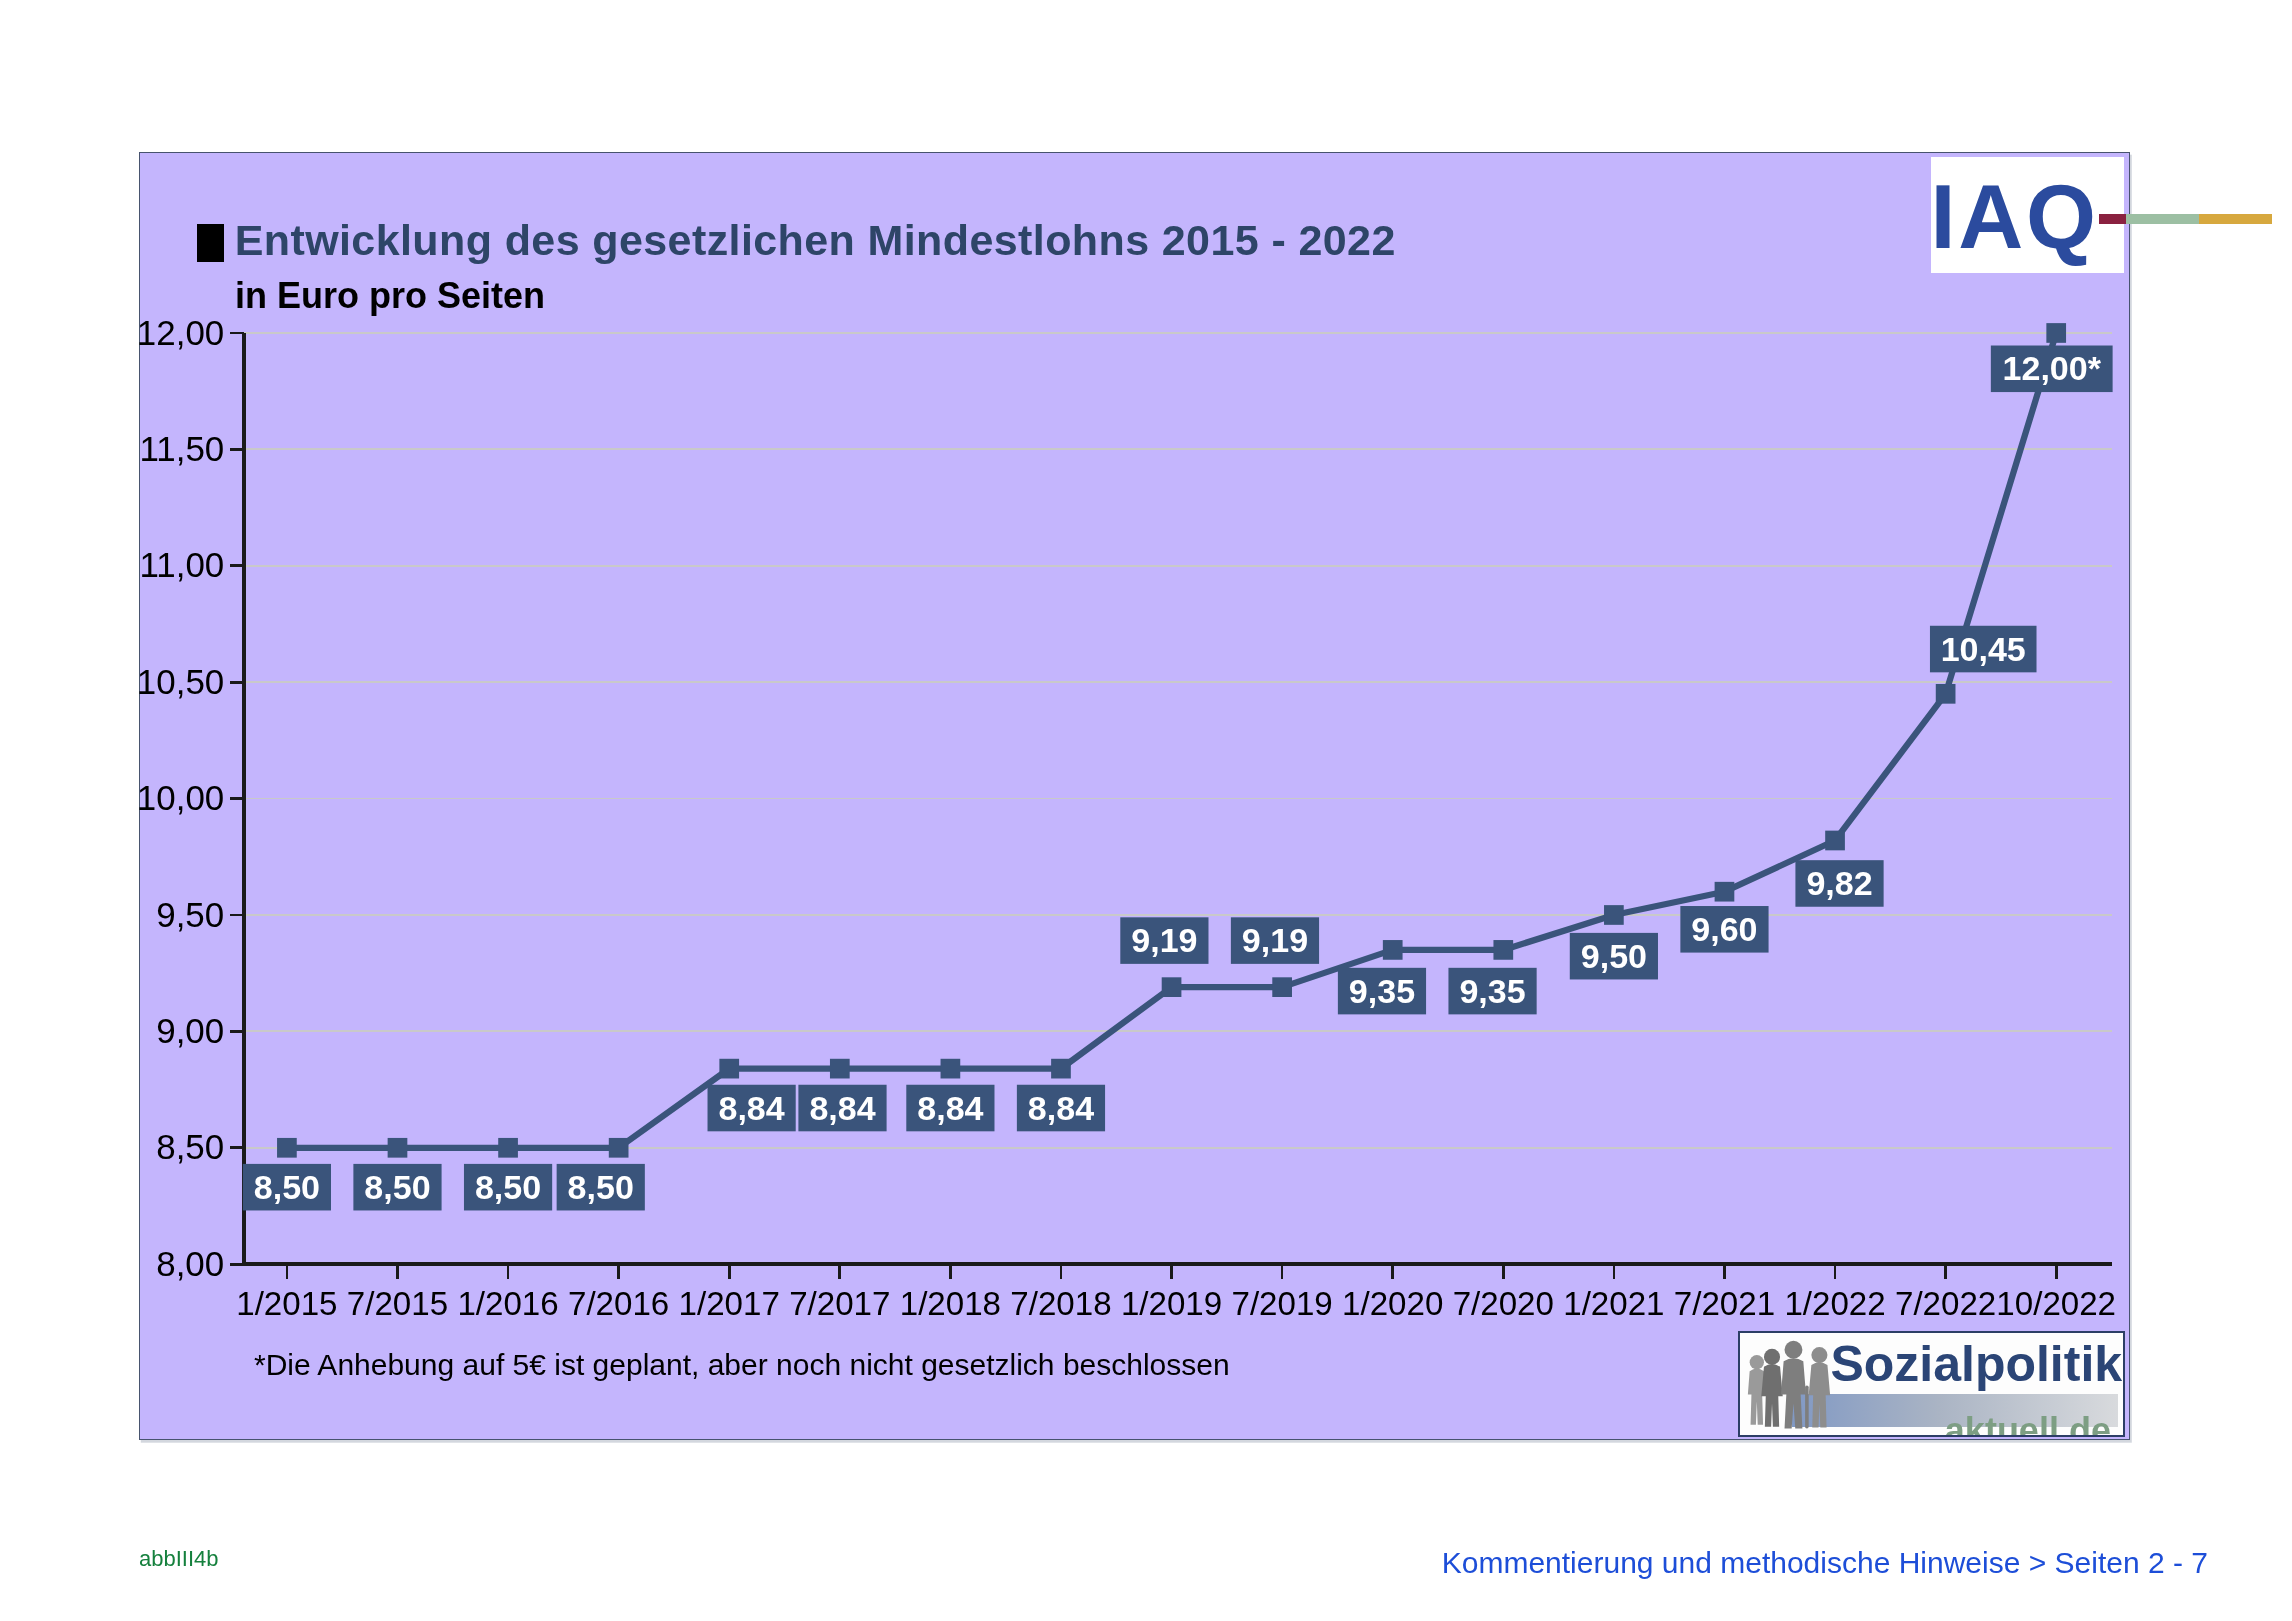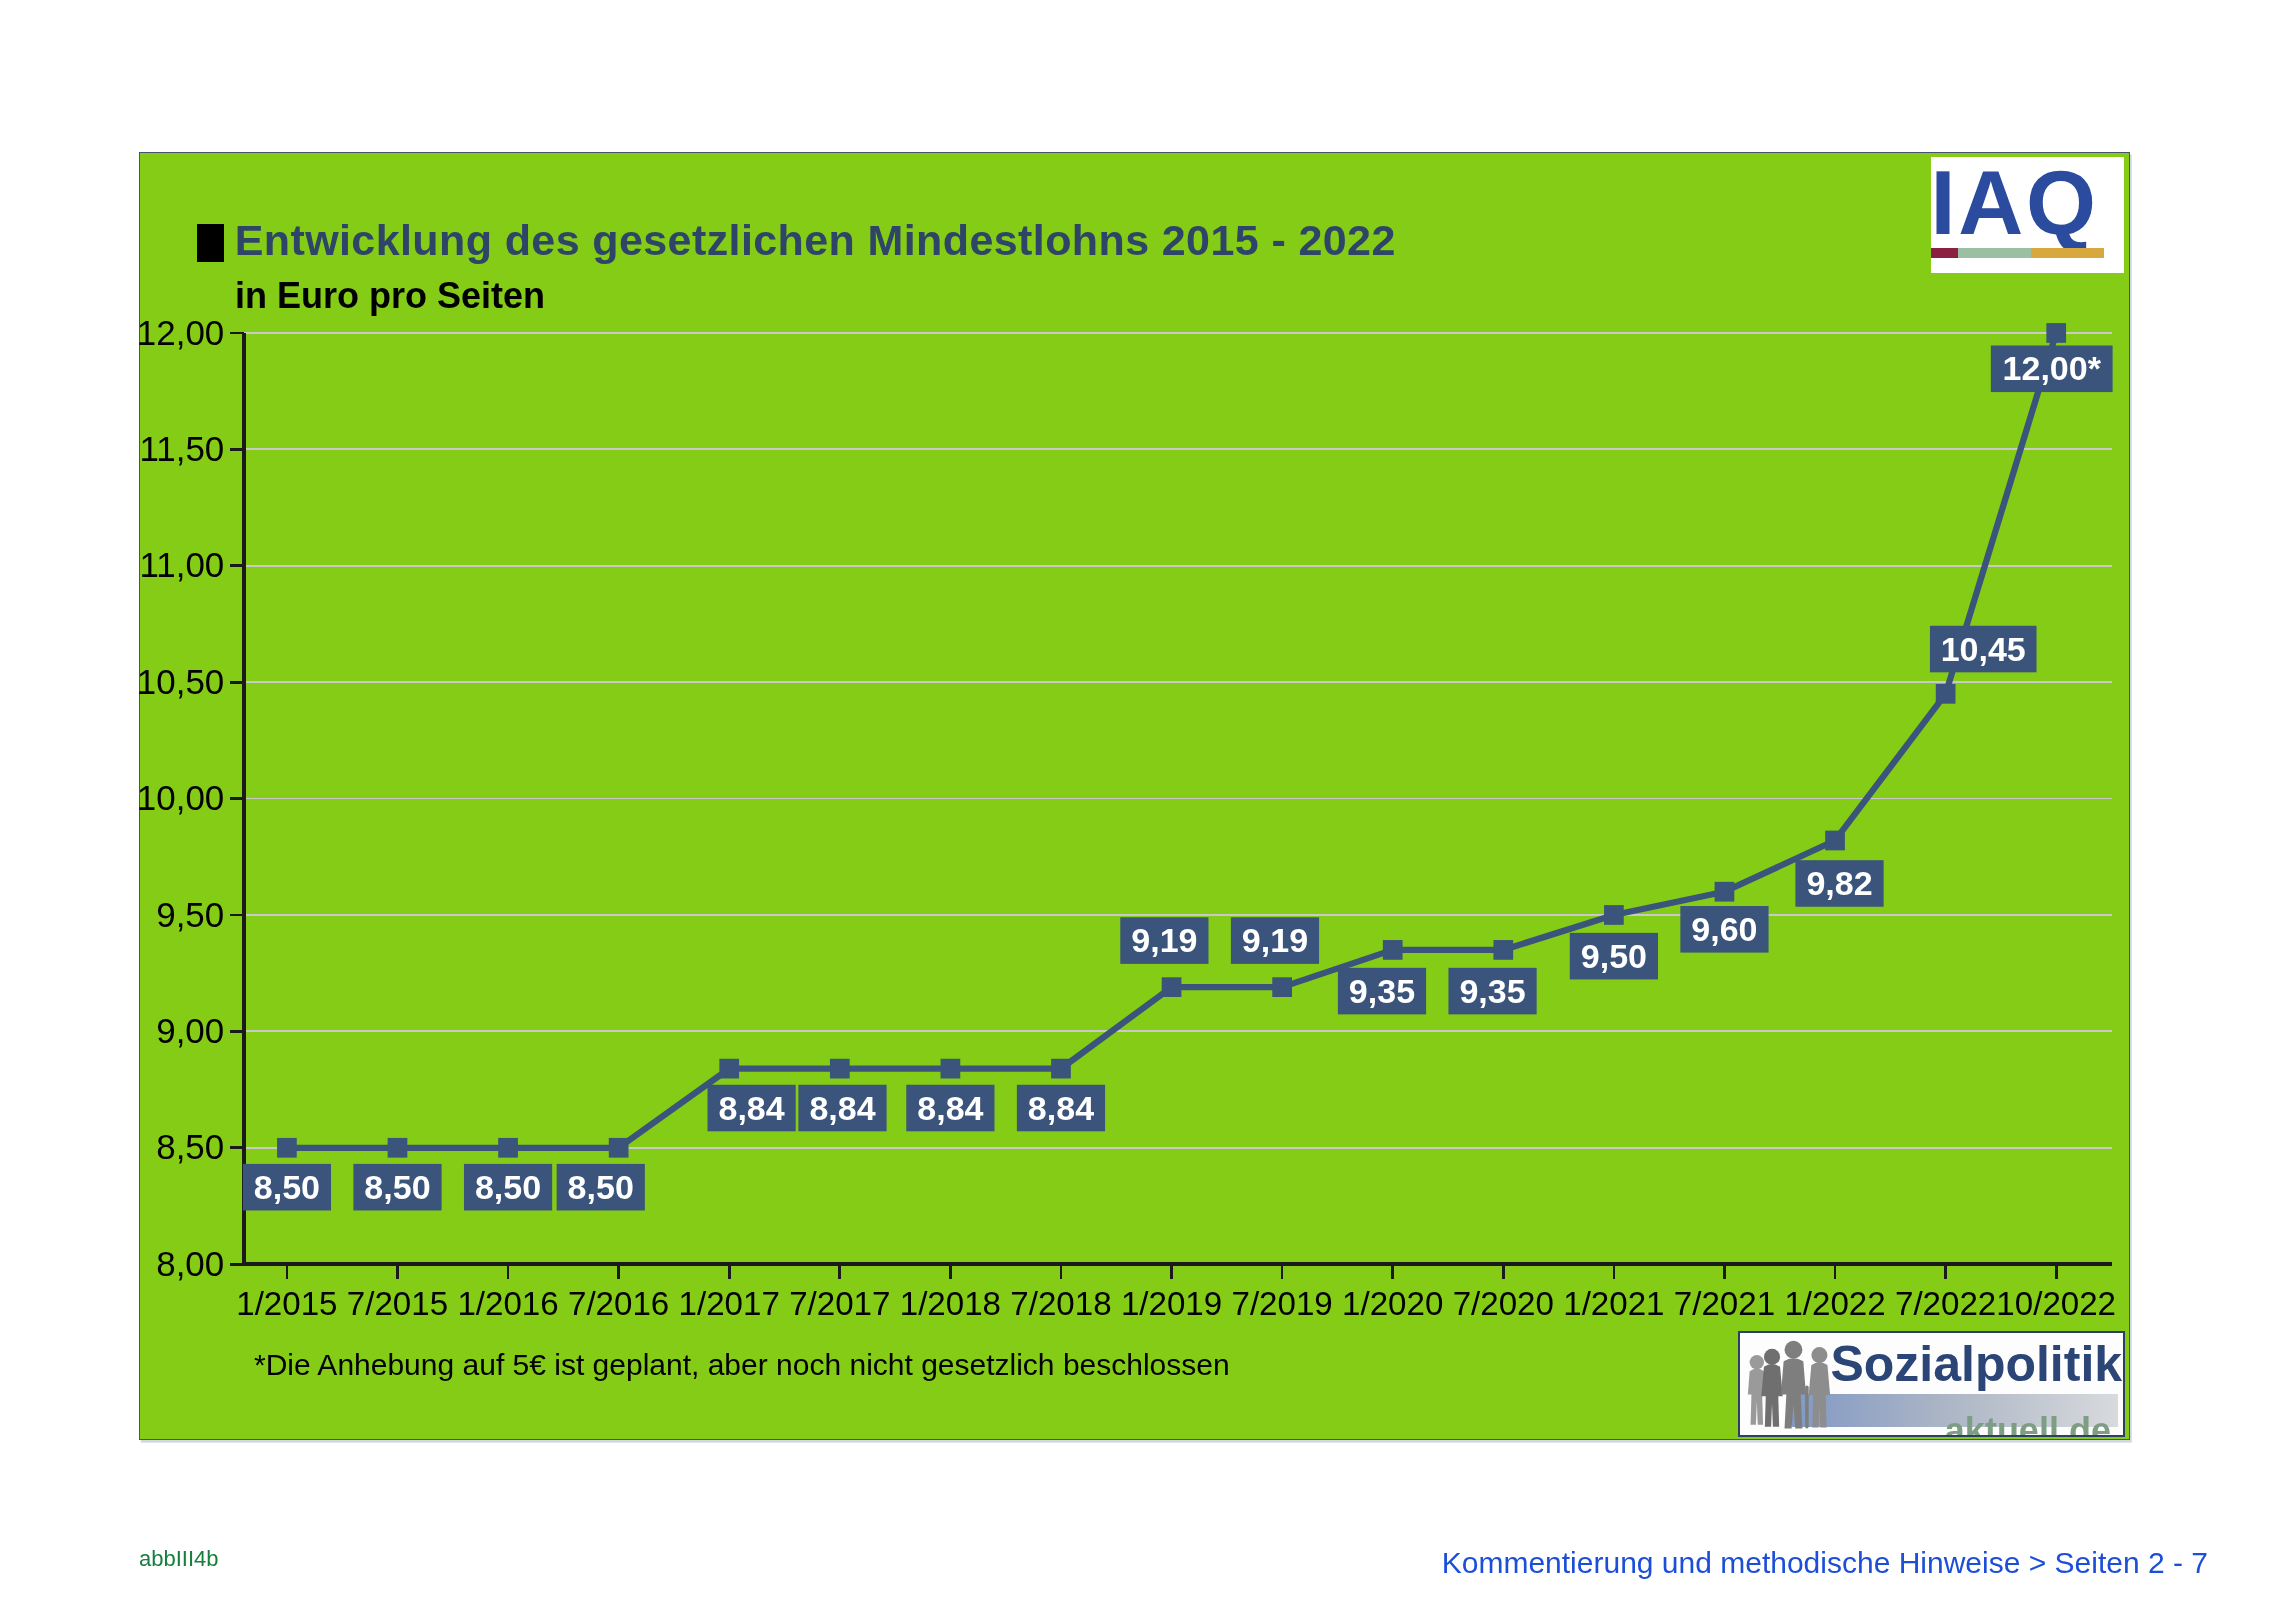--- a/index.html
+++ b/index.html
@@ -1,26 +1,26 @@
 <!DOCTYPE html>
 <html style="font-size:14.3px"><head>
 <meta charset="utf-8">
 <style>
   html,body{margin:0;padding:0;background:#ffffff;}
   .page{position:relative;width:2293px;height:1621px;background:#ffffff;
         font-family:"Liberation Sans","DejaVu Sans",sans-serif;overflow:hidden;}
   .figure-frame{position:absolute;left:139px;top:152px;width:1991px;height:1288px;
-        background:#84cc16;border:1.8px solid #47536e;box-sizing:border-box;
+        background:#c4b5fd;border:1.8px solid #47536e;box-sizing:border-box;
         box-shadow:1.8px 2.7px 0 rgba(130,140,160,0.35);}
   .title-row{position:absolute;left:57px;top:64px;display:flex;align-items:flex-start;}
   .title-bullet{width:27px;height:38px;background:#000;margin-top:7.2px;margin-right:10.7px;flex:0 0 auto;}
   .chart-title{font-size:43px;font-weight:bold;color:#2e4568;letter-spacing:0.4px;line-height:1.1;}
   .chart-subtitle{position:absolute;left:95px;top:122px;font-size:36px;font-weight:bold;color:#000;}
   .iaq-logo{position:absolute;right:5.4px;top:3.6px;width:193px;height:116px;background:#fff;
-        display:flex;flex-direction:column;align-items:flex-start;justify-content:flex-start;padding-top:5.4px;box-sizing:border-box;}
+        display:flex;flex-direction:row;align-items:center;justify-content:flex-start;padding-top:5.4px;box-sizing:border-box;}
   .iaq-text{font-size:90px;font-weight:bold;color:#2b4b9e;line-height:0.92;letter-spacing:2.7px;}
   .iaq-bar{display:flex;height:9.9px;width:174px;margin-top:3.6px;}
   .iaq-bar span{display:block;height:100%;}
   .chart-svg{position:absolute;left:0;top:0;overflow:visible;}
   .footnote-block{position:absolute;left:114px;top:1189px;font-size:30px;color:#000;line-height:46px;}
   .soz-logo{position:absolute;right:3.6px;bottom:1.8px;width:387px;height:106px;background:#fdfdfd;
         border:2.7px solid #2c3e66;box-sizing:border-box;overflow:hidden;}
   .soz-bar{position:absolute;left:52px;right:5.4px;top:61px;height:33px;
         background:linear-gradient(90deg,#8199c4 0%,#aab4c4 45%,#d8dadd 100%);z-index:1;}
   .soz-people{position:absolute;left:3.6px;bottom:3.6px;z-index:2;}

